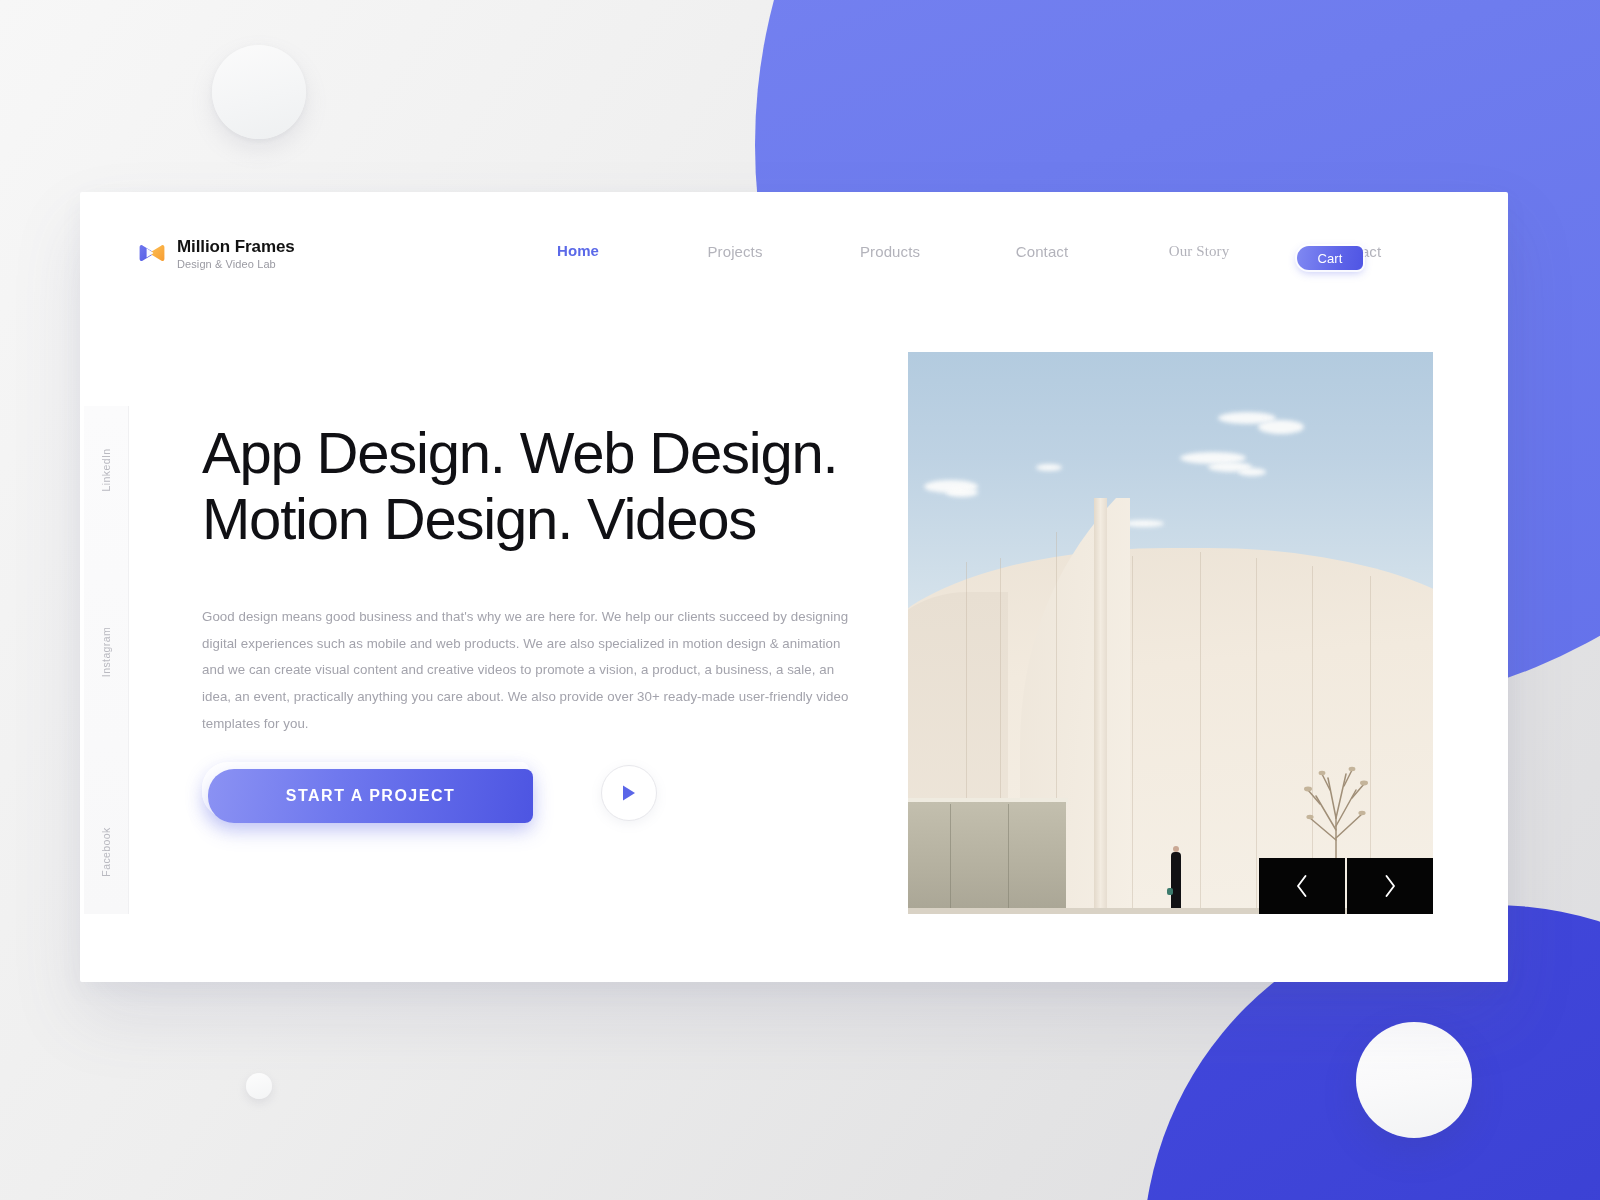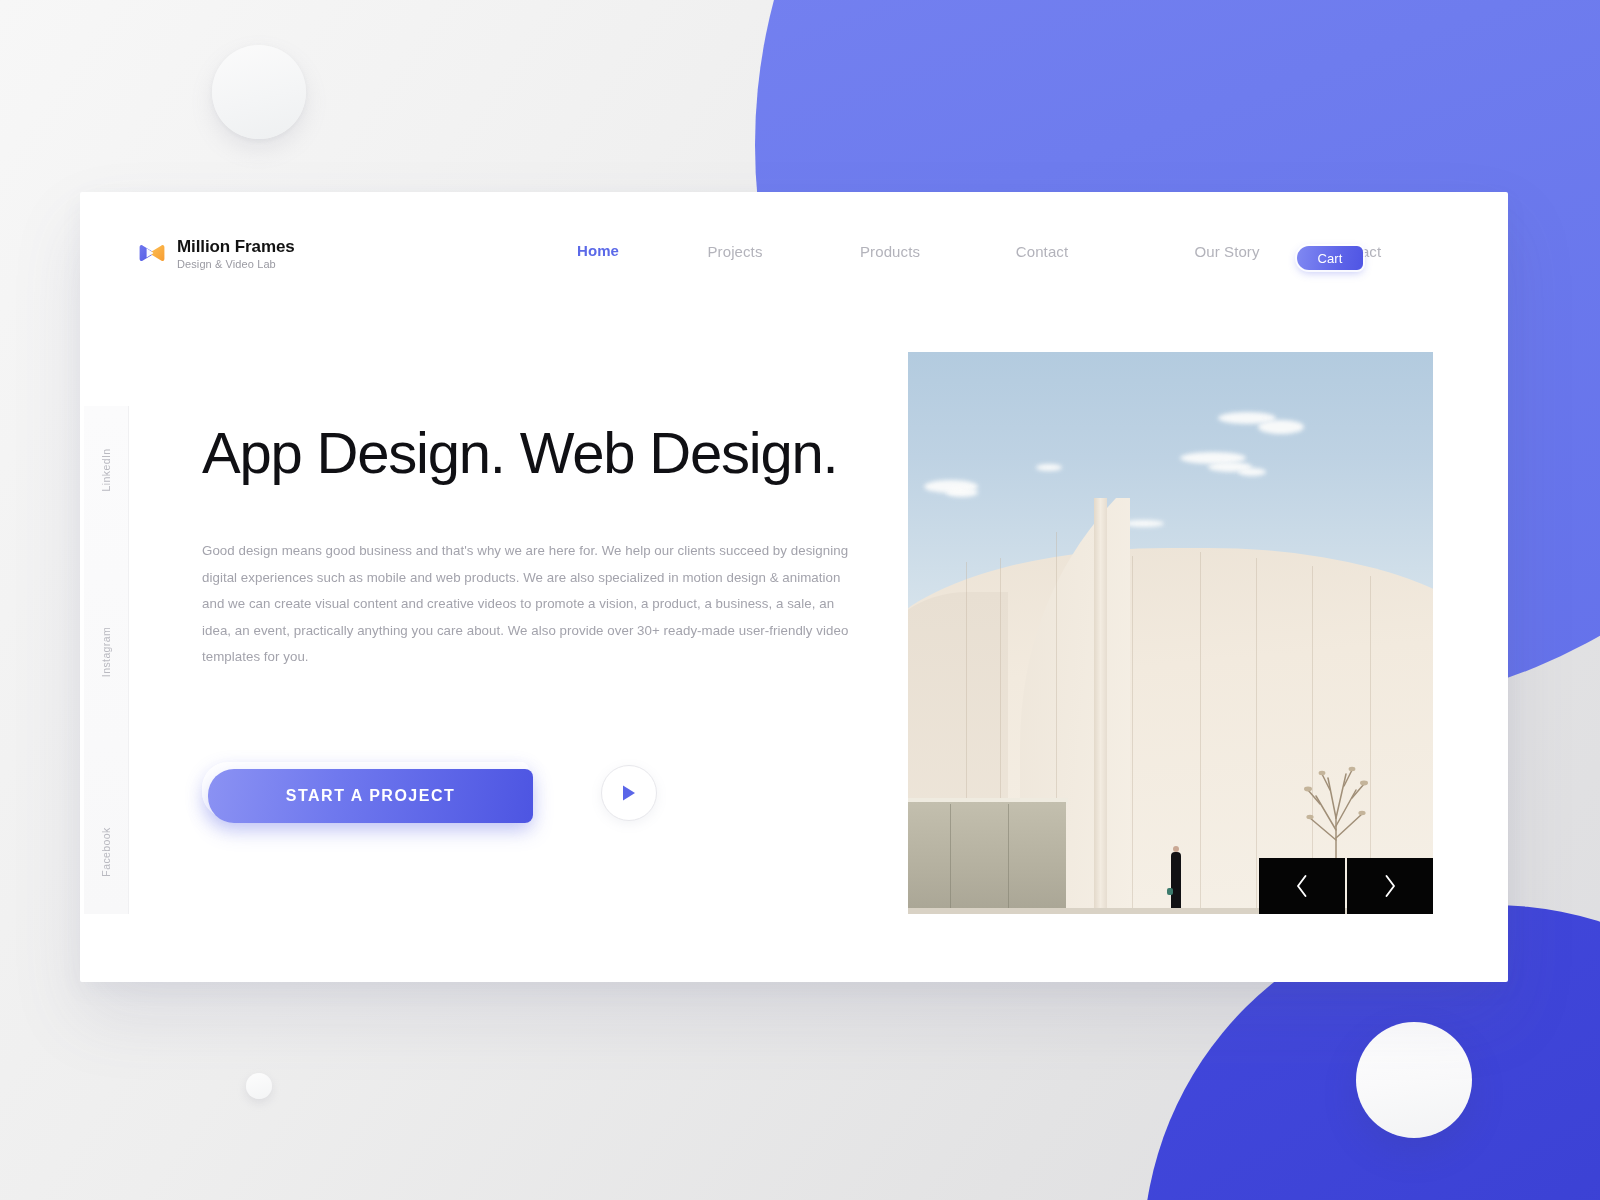--- a/index.html
+++ b/index.html
@@ -141,25 +141,25 @@
     cursor: pointer;
     white-space: nowrap;
     position: absolute;
     transform: translateX(-50%);
   }
   .nav-item.active {
     color: #5b69e8;
     font-weight: bold;
     top: 50px;
   }
-  .nav-i0 { left: 108px; }
+  .nav-i0 { left: 88px; }
   .nav-i1 { left: 245px; top: 51px; }
   .nav-i2 { left: 400px; top: 51px; }
   .nav-i3 { left: 552px; top: 51px; }
-  .nav-i4 { left: 737px; top: 51px; }
+  .nav-i4 { left: 709px; top: 51px; font-family: Liberation Serif, serif; }
   .nav-i5 { left: 865px; top: 51px; }
 
   .cart-btn {
     position: absolute;
     left: 1297px;
     top: 246px;
     width: 66px;
     height: 24px;
     border: none;
     border-radius: 12px 6px 6px 12px;
@@ -496,20 +496,21 @@
 
     <div class="social-rail">
       <span class="social-link social-0">LinkedIn</span>
       <span class="social-link social-1">Instagram</span>
       <span class="social-link social-2">Facebook</span>
     </div>
 
     <div class="hero">
       <h1 class="headline">
         <span>App Design. Web Design.</span><br>
+        <span>Motion Design. Videos</span>
       </h1>
       <p class="body-copy">Good design means good business and that's why we are here for. We help our clients succeed by designing digital experiences such as mobile and web products. We are also specialized in motion design &amp; animation and we can create visual content and creative videos to promote a vision, a product, a business, a sale, an idea, an event, practically anything you care about. We also provide over 30+ ready-made user-friendly video templates for you.</p>
     </div>
 
     <div class="cta-row">
       <div class="cta-wrap">
         <div class="cta-outline"></div>
         <button class="cta-btn">START A PROJECT</button>
       </div>
       <button class="play-btn">

